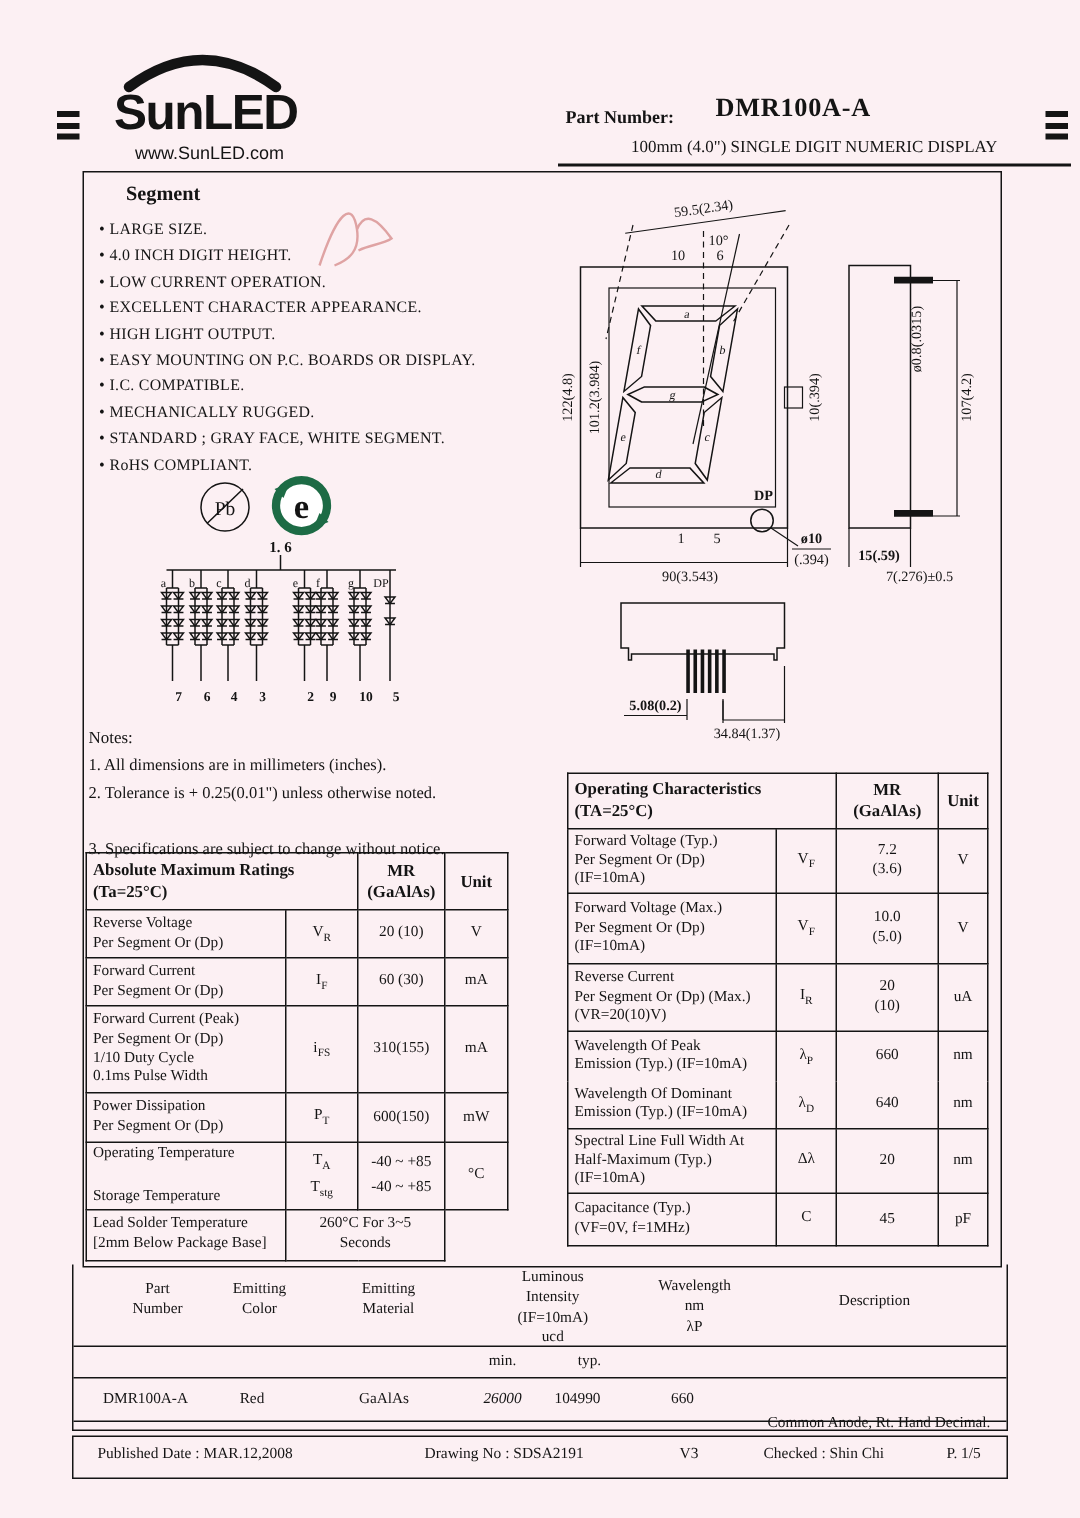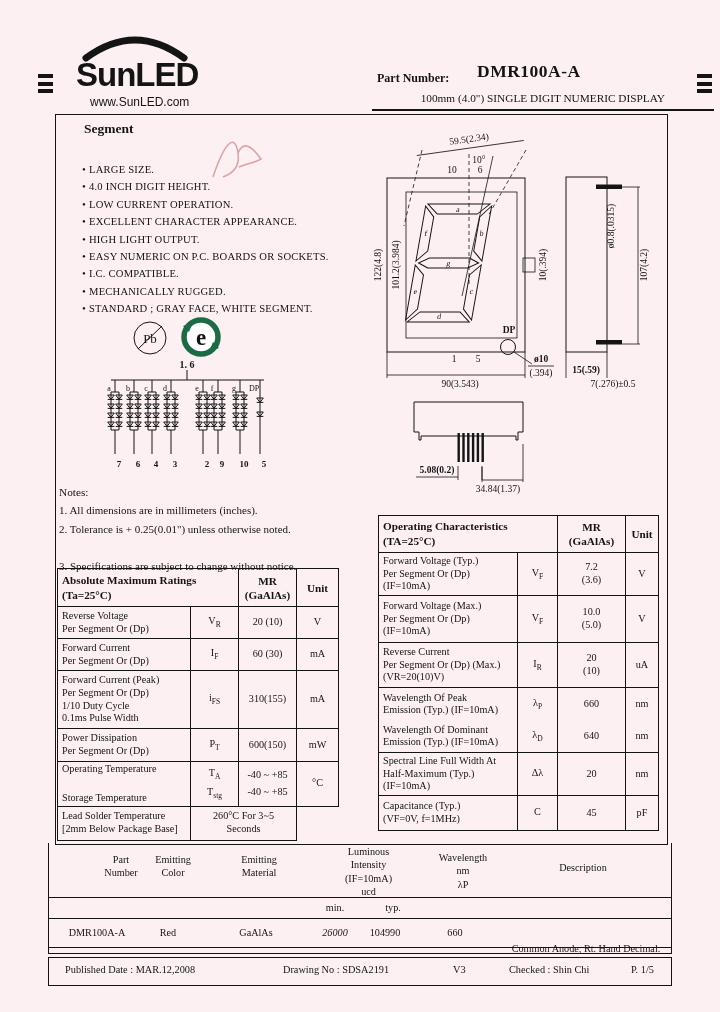--- a/index.html
+++ b/index.html
@@ -18,21 +18,21 @@
   .cl{font-size:8px;}
   .cp{font-size:9px;font-weight:bold;}
   .ck{stroke:#141414;stroke-width:1;fill:none;}
   
   .brand-name{font-family:"Liberation Sans",sans-serif;font-weight:bold;font-size:33px;letter-spacing:-1px;}
   .brand-web{font-family:"Liberation Sans",sans-serif;font-size:12px;}
   .menu-bar{width:15px;height:4px;background:#141414;margin-bottom:3.5px;}
   
   .feat li{list-style:none;font-size:10.6px;letter-spacing:0.2px;line-height:16.4px;}
   .feat li::before{content:"\2022  ";font-size:11px;}
-  .feat{margin:16px;padding:0;}
+  .feat{margin:0;padding:0;}
   
   .spec{border-collapse:collapse;position:absolute;table-layout:fixed;background:transparent;}
   .spec td{border:1.4px solid #141414;font-size:10.2px;padding:1px 4px;vertical-align:middle;line-height:1.25;}
   .spec .hd{font-weight:bold;font-size:11.2px;}
   .spec sub{font-size:7.5px;}
   .ghost{border:none !important;}
   .nb td{border-bottom:none;}
   .nt td{border-top:none;}
   
   .pcell{position:absolute;text-align:center;font-size:10.2px;white-space:pre-line;line-height:1.3;}
@@ -68,24 +68,25 @@
 
   <div class="abs" style="left:55px;top:114px;width:611px;height:729px;border:1.7px solid #141414;"></div>
 
   <div class="abs b" style="left:84px;top:121px;font-size:13.5px;">Segment</div>
   <ul class="abs feat" style="left:66px;top:145px;width:300px;">
     <li>LARGE SIZE.</li>
     <li>4.0 INCH DIGIT HEIGHT.</li>
     <li>LOW CURRENT OPERATION.</li>
     <li>EXCELLENT CHARACTER APPEARANCE.</li>
     <li>HIGH LIGHT OUTPUT.</li>
-    <li>EASY NUMERIC ON P.C. BOARDS OR SOCKETS.</li>
+    <li>EASY MOUNTING ON P.C. BOARDS OR DISPLAY.</li>
     <li>I.C. COMPATIBLE.</li>
     <li>MECHANICALLY RUGGED.</li>
     <li>STANDARD ; GRAY FACE, WHITE SEGMENT.</li>
+    <li>RoHS COMPLIANT.</li>
   </ul>
 
   <svg class="abs" style="left:205px;top:133px;" width="80" height="48">
     <path d="M8,44 C20,8 30,0 33,20 C35,34 28,40 18,44 M33,20 C38,8 46,12 56,26 C50,30 42,30 34,34" stroke="#dfa3a3" stroke-width="1.6" fill="none"></path>
   </svg>
 
   <svg class="abs" style="left:130px;top:318px;" width="40" height="40">
     <circle cx="20" cy="20" r="16" class="ln" stroke-width="1.6"></circle>
     <text x="20" y="25" text-anchor="middle" font-size="13">Pb</text>
     <line x1="8" y1="31" x2="32" y2="8" class="ln" stroke-width="1.6"></line>
@@ -412,21 +413,21 @@
       <td class="pre">Capacitance (Typ.)
 (VF=0V, f=1MHz)</td>
       <td class="c"><span>C</span><sub></sub></td>
       <td class="c">45</td>
       <td class="c">pF</td>
     </tr>
   </tbody>
     </table>
 
   <div class="abs" style="left:48px;top:843px;width:622px;height:110px;border:1.7px solid #141414;border-top:none;">
-    <div class="pcell" style="left:24px;top:10px;width:96px;">Part
+    <div class="pcell" style="left:8px;top:10px;width:96px;">Part
 Number</div>
     <div class="pcell" style="left:92px;top:10px;width:64px;">Emitting
 Color</div>
     <div class="pcell" style="left:170px;top:10px;width:80px;">Emitting
 Material</div>
     <div class="pcell" style="left:271px;top:2px;width:97px;">Luminous
 Intensity
 (IF=10mA)
 ucd</div>
     <div class="pcell" style="left:374px;top:8px;width:80px;">Wavelength

